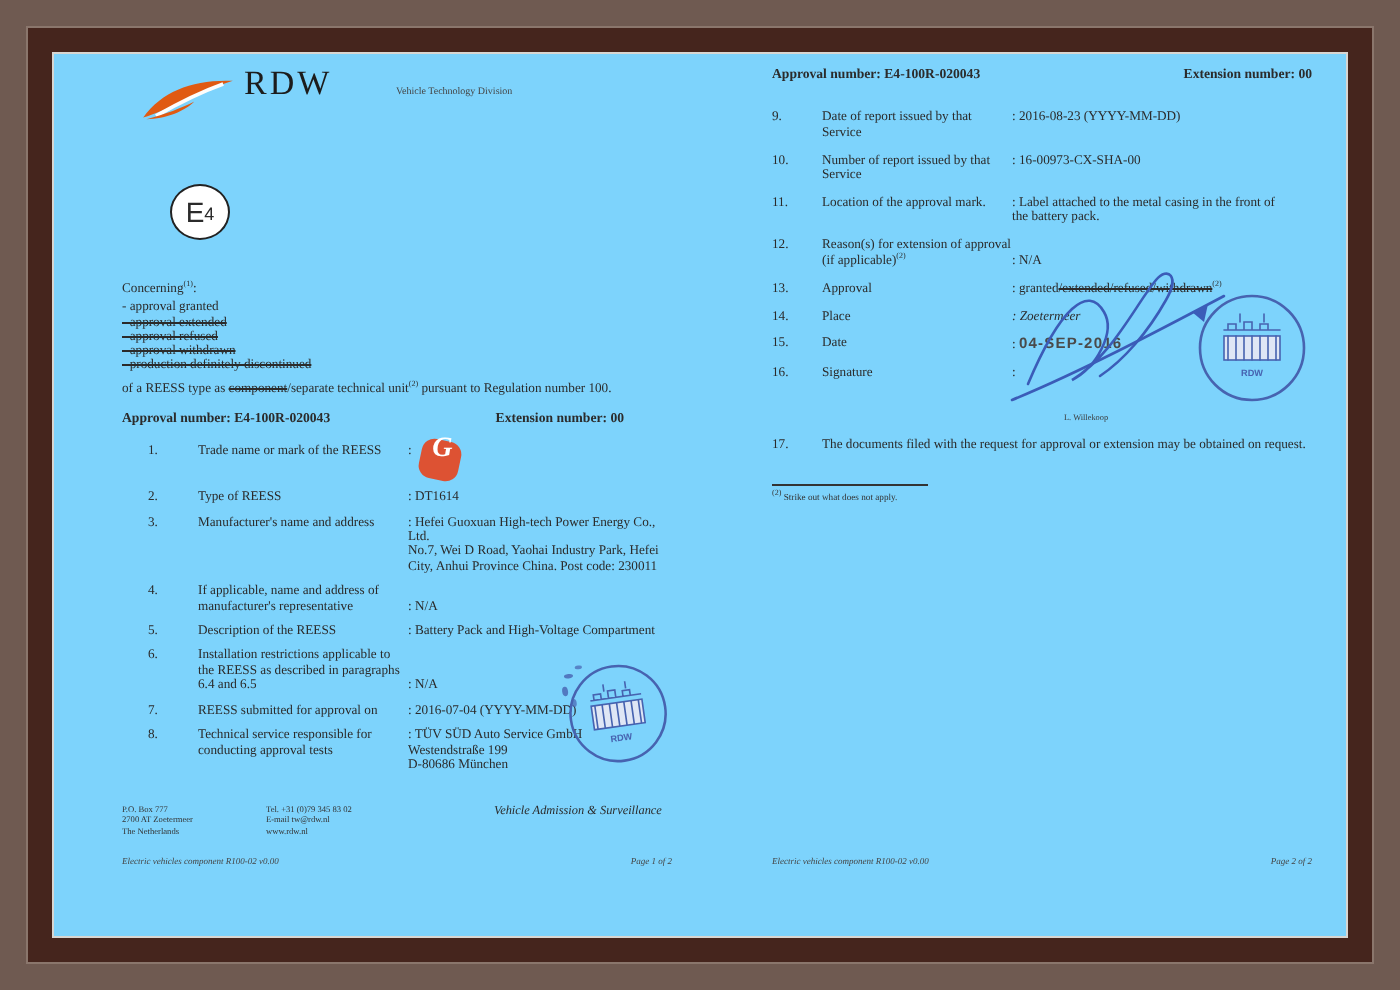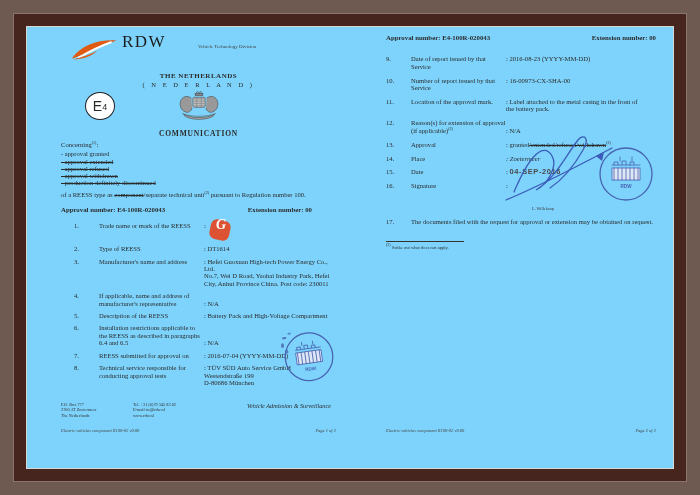--- a/index.html
+++ b/index.html
@@ -87,38 +87,20 @@
   <div class="page page1">
 
     <svg class="rdw-swoosh" viewBox="0 0 60 30">
       <path d="M2 26 C14 9, 34 2, 58 3 C44 8, 34 11, 26 16 C18 20, 9 24, 2 26 Z" fill="#e05a12"></path>
       <path d="M10 25 C24 17, 38 10, 52 5" stroke="#fdfdfc" stroke-width="2.4" fill="none"></path>
       <path d="M4 27 C16 24, 26 20, 34 16 C28 22, 16 27, 4 27 Z" fill="#e05a12"></path>
     </svg>
     <div class="rdw-brand">RDW</div>
     <div class="division">Vehicle Technology Division</div>
 
-    <div class="center-head">
-      <div class="country">THE NETHERLANDS</div>
-      <div class="country-native">( N E D E R L A N D )</div>
-      <svg class="coat" viewBox="0 0 60 42">
-        <g stroke="#4a4a4a" stroke-width="0.8" fill="none">
-          <path d="M26 4 l2 -3 l2 3 l2 -3 l2 3"></path>
-          <rect x="25" y="4" width="10" height="2.5" fill="#888"></rect>
-          <rect x="22" y="9" width="16" height="13" rx="2" fill="#bbb"></rect>
-          <path d="M23 11 h14 M23 14 h14 M23 17 h14 M23 20 h14" stroke="#666" stroke-width="0.5"></path>
-          <path d="M27 9 v13 M33 9 v13" stroke="#666" stroke-width="0.5"></path>
-          <path d="M20 10 C14 6,8 8,6 14 C4 20,7 26,12 28 C16 30,20 27,21 23" fill="#999"></path>
-          <path d="M40 10 C46 6,52 8,54 14 C56 20,53 26,48 28 C44 30,40 27,39 23" fill="#999"></path>
-          <path d="M8 30 C18 35, 42 35, 52 30" stroke="#555"></path>
-          <path d="M10 31 C20 37, 40 37, 50 31 L48 34 C38 39,22 39,12 34 Z" fill="#aaa"></path>
-        </g>
-      </svg>
-      <div class="doc-title">COMMUNICATION</div>
-    </div>
 
     <div class="e-mark">
       <span class="e">E</span>
         <span class="n">4</span>
     </div>
 
     <div class="body-area">
       <div><span>Concerning</span><sup class="fn">(1)</sup><span>:</span></div>
 
       <div class="list concern-list">

